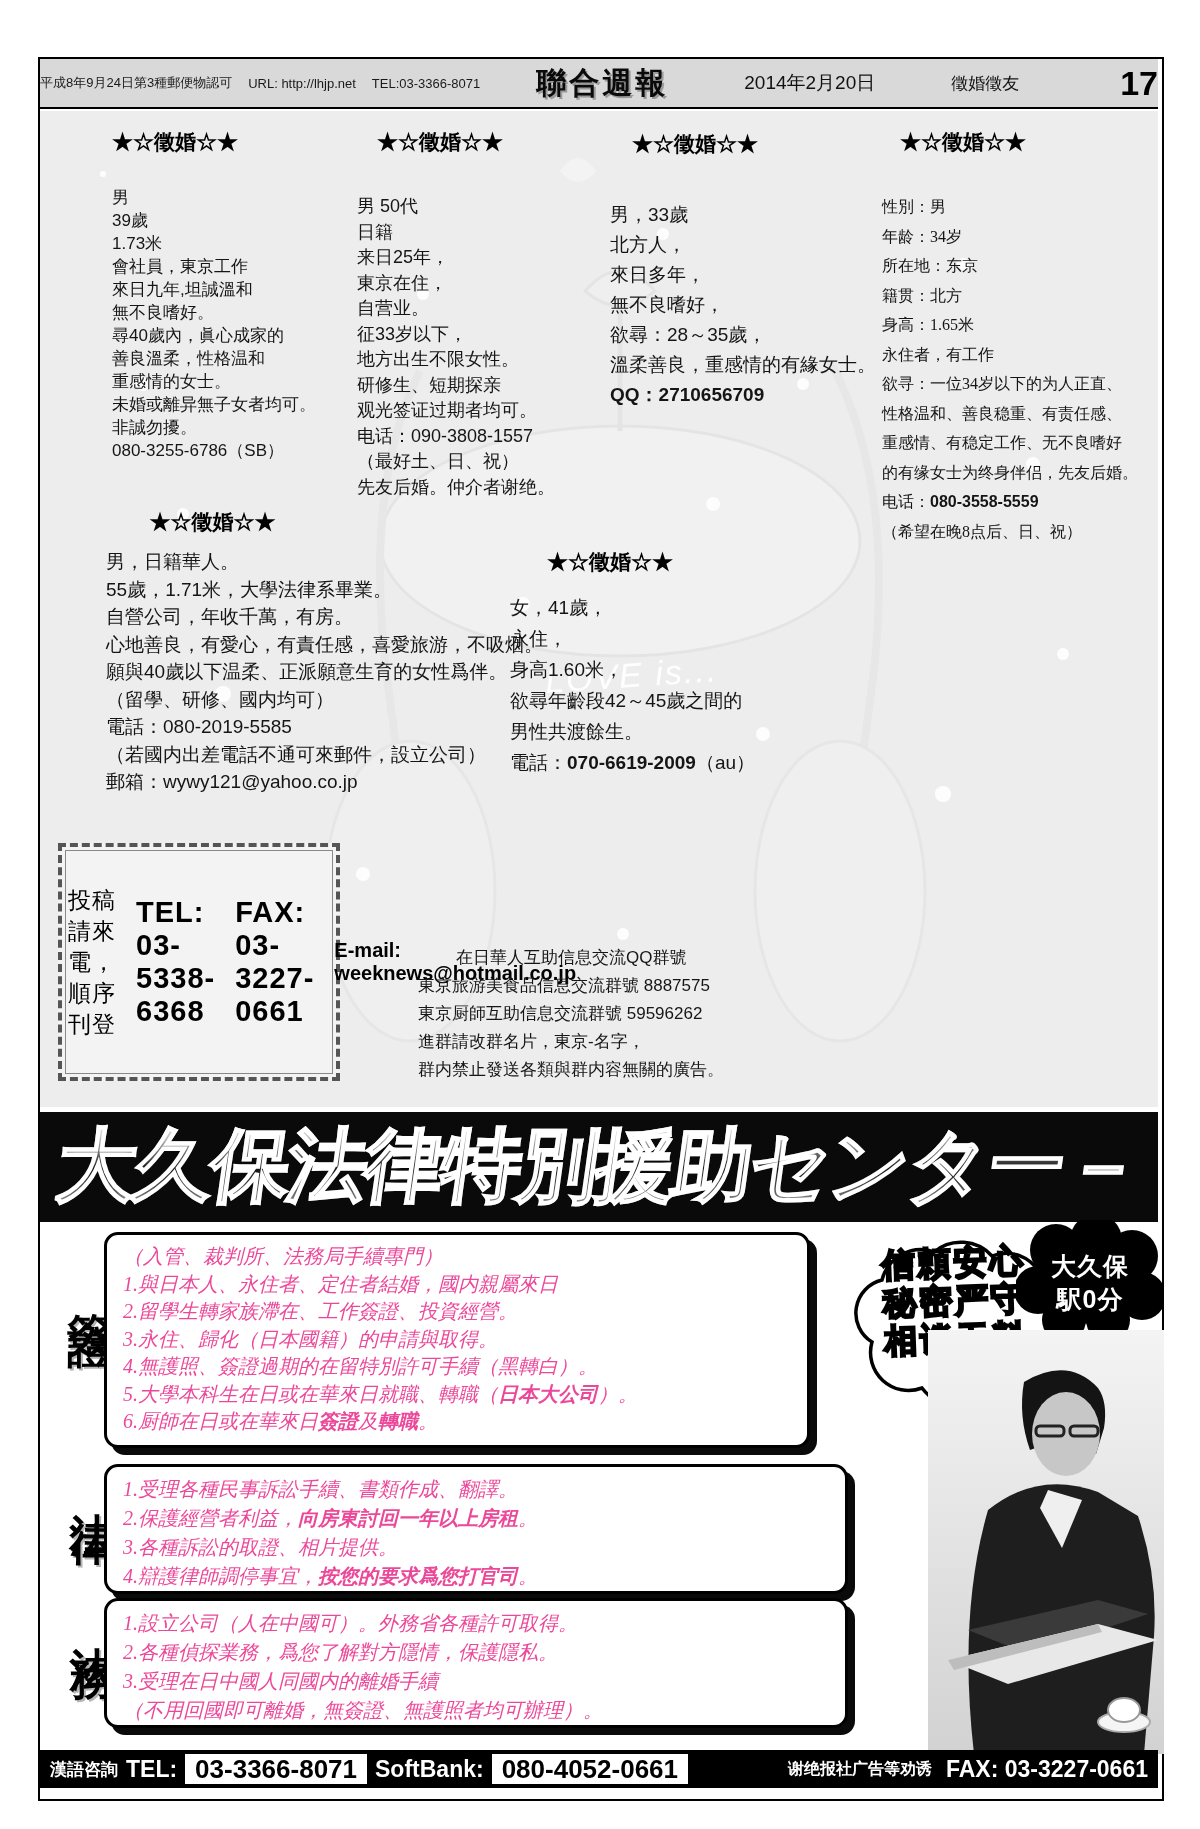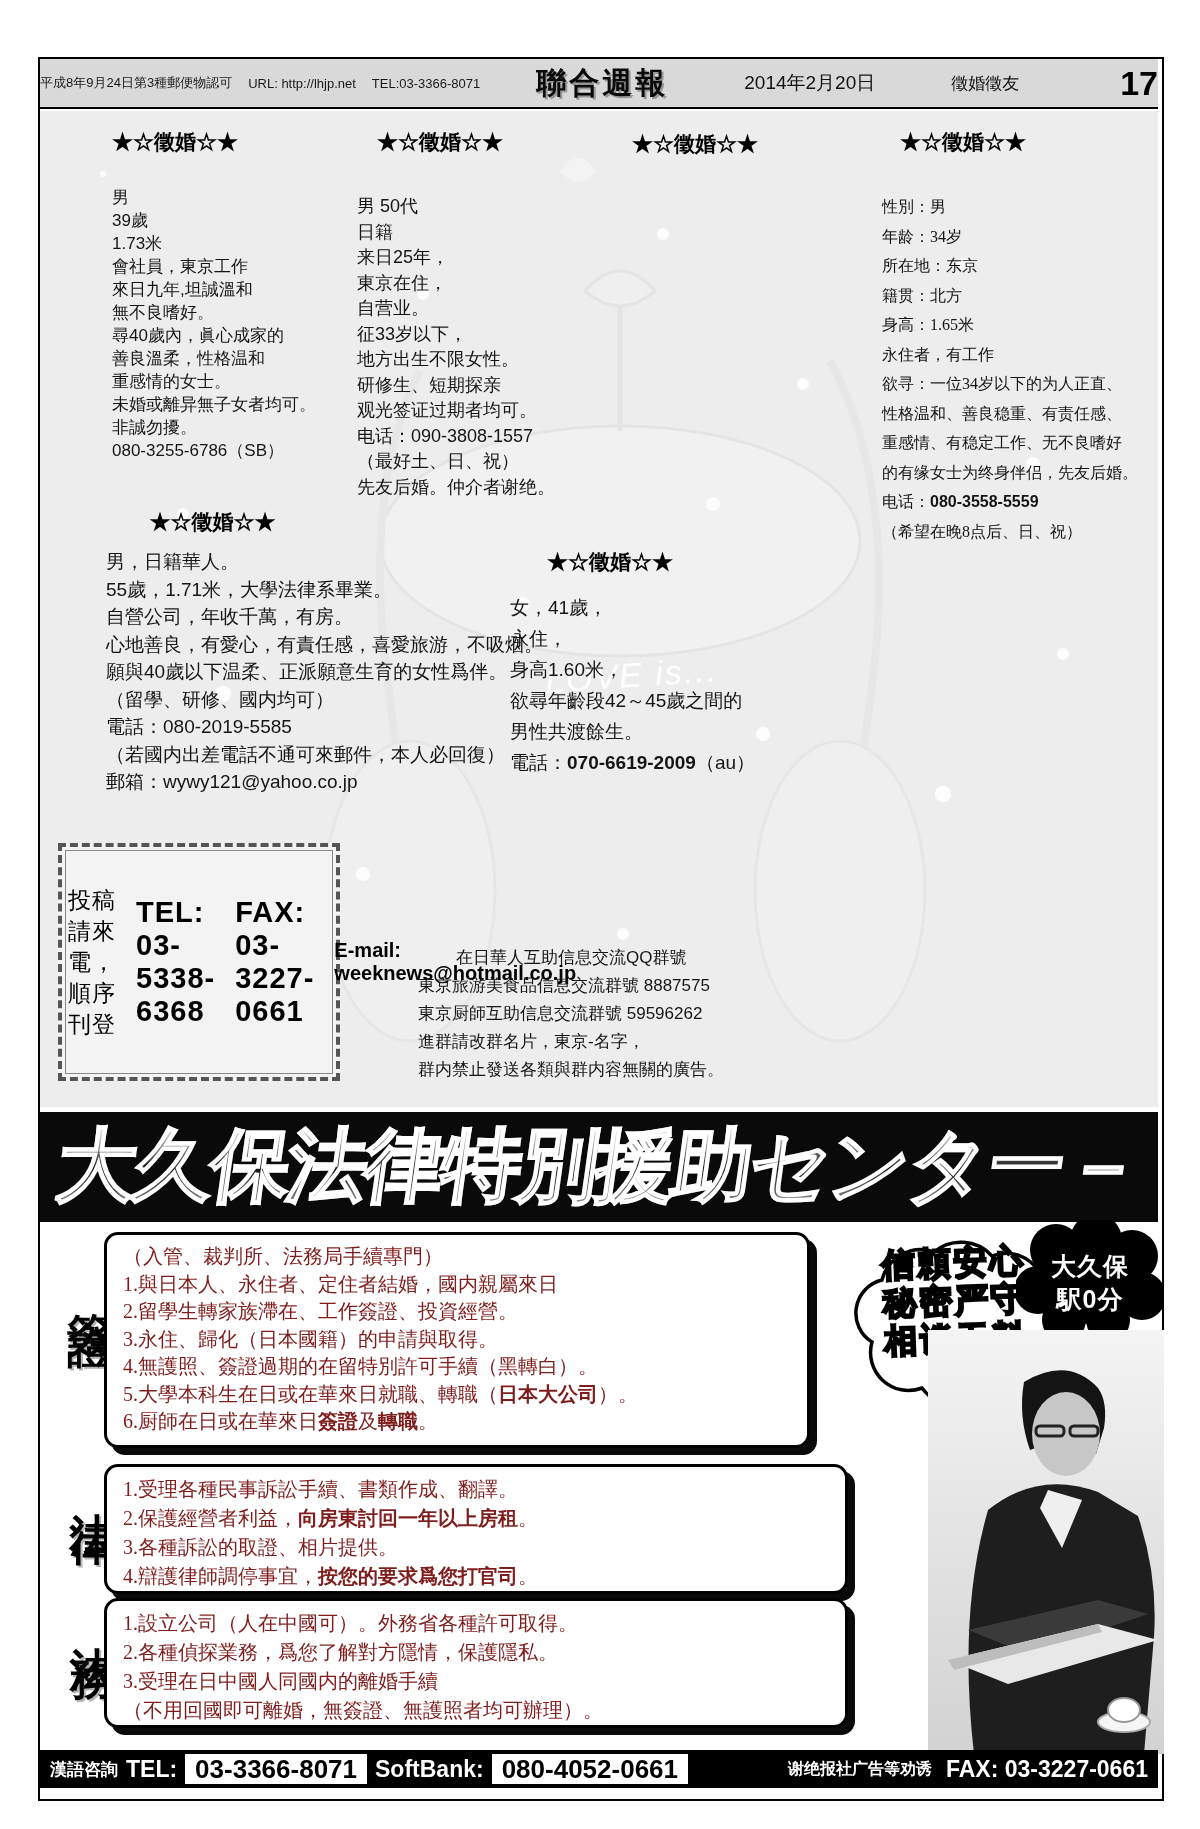--- a/index.html
+++ b/index.html
@@ -51,21 +51,21 @@
   .banner{position:absolute;left:40px;top:1112px;width:1118px;height:110px;background:#0a0a0a;
           display:flex;align-items:center;justify-content:center;overflow:hidden;}
   .banner-text{font-size:80px;font-weight:900;white-space:nowrap;letter-spacing:-3px;transform:skewX(-8deg);
                background:linear-gradient(180deg,#ffffff 0%,#cfcfcf 20%,#141414 52%,#5a5a5a 72%,#f0f0f0 100%);
                -webkit-background-clip:text;background-clip:text;color:transparent;-webkit-text-stroke:2px #fff;}
   
   .vlabel{position:absolute;writing-mode:vertical-rl;text-orientation:upright;font-family:"Liberation Serif",serif;
           font-weight:900;font-size:44px;letter-spacing:10px;color:#000;text-shadow:2px 2px 0 #b5b5b5;}
   .secbox{position:absolute;background:#fff;border:3px solid #000;border-radius:14px;
           box-shadow:7px 7px 0 #0a0a0a;padding:8px 16px;box-sizing:border-box;
-          font-family:"Liberation Serif",serif;color:#7f1d1d;}
+          font-family:"Liberation Serif",serif;color:#ec4899;font-style:italic;}
   #visabox{left:104px;top:1232px;width:706px;height:216px;font-size:20px;line-height:27.5px;}
   #lawbox{left:104px;top:1464px;width:744px;height:130px;font-size:20px;line-height:29px;}
   #affbox{left:104px;top:1598px;width:744px;height:130px;font-size:20px;line-height:29px;}
   .secbox .b{font-family:"Liberation Sans",sans-serif;font-weight:bold;}
   
   .cloudwrap{position:absolute;left:832px;top:1222px;width:246px;height:200px;}
   .cloudtext{position:absolute;left:10px;top:22px;width:226px;text-align:center;font-weight:900;
              font-size:33px;line-height:38px;color:#fff;-webkit-text-stroke:2.5px #000;
              letter-spacing:3px;transform:rotate(-2deg);}
   .station{position:absolute;left:1016px;top:1220px;width:148px;height:122px;}
@@ -147,20 +147,33 @@
         <div class="ln">征33岁以下，</div>
         <div class="ln">地方出生不限女性。</div>
         <div class="ln">研修生、短期探亲</div>
         <div class="ln">观光签证过期者均可。</div>
         <div class="ln">电话：090-3808-1557</div>
         <div class="ln">（最好土、日、祝）</div>
         <div class="ln">先友后婚。仲介者谢绝。</div>
       </div>
   </div>
 
+  <div class="ad" id="ad3">
+    <div>
+        <div class="ln">男，33歲</div>
+        <div class="ln">北方人，</div>
+        <div class="ln">來日多年，</div>
+        <div class="ln">無不良嗜好，</div>
+        <div class="ln">欲尋：28～35歲，</div>
+        <div class="ln">溫柔善良，重感情的有緣女士。</div>
+      </div>
+    <div class="ln boldline">
+      <span>QQ：</span><span>2710656709</span>
+    </div>
+  </div>
 
   <div class="ad" id="ad4">
     <div>
         <div class="ln">性別：男</div>
         <div class="ln">年龄：34岁</div>
         <div class="ln">所在地：东京</div>
         <div class="ln">籍贯：北方</div>
         <div class="ln">身高：1.65米</div>
         <div class="ln">永住者，有工作</div>
         <div class="ln">欲寻：一位34岁以下的为人正直、</div>
@@ -176,21 +189,21 @@
 
   <div class="ad" id="ad5">
     <div>
         <div class="ln">男，日籍華人。</div>
         <div class="ln">55歲，1.71米，大學法律系畢業。</div>
         <div class="ln">自營公司，年收千萬，有房。</div>
         <div class="ln">心地善良，有愛心，有責任感，喜愛旅游，不吸烟。</div>
         <div class="ln">願與40歲以下温柔、正派願意生育的女性爲伴。</div>
         <div class="ln">（留學、研修、國内均可）</div>
         <div class="ln">電話：080-2019-5585</div>
-        <div class="ln">（若國内出差電話不通可來郵件，本人必回復）</div>
+        <div class="ln">（若國内出差電話不通可來郵件，設立公司）</div>
         <div class="ln">郵箱：wywy121@yahoo.co.jp</div>
       </div>
   </div>
 
   <div class="ad" id="ad6">
     <div>
         <div class="ln">女，41歲，</div>
         <div class="ln">永住，</div>
         <div class="ln">身高1.60米，</div>
         <div class="ln">欲尋年齡段42～45歲之間的</div>

